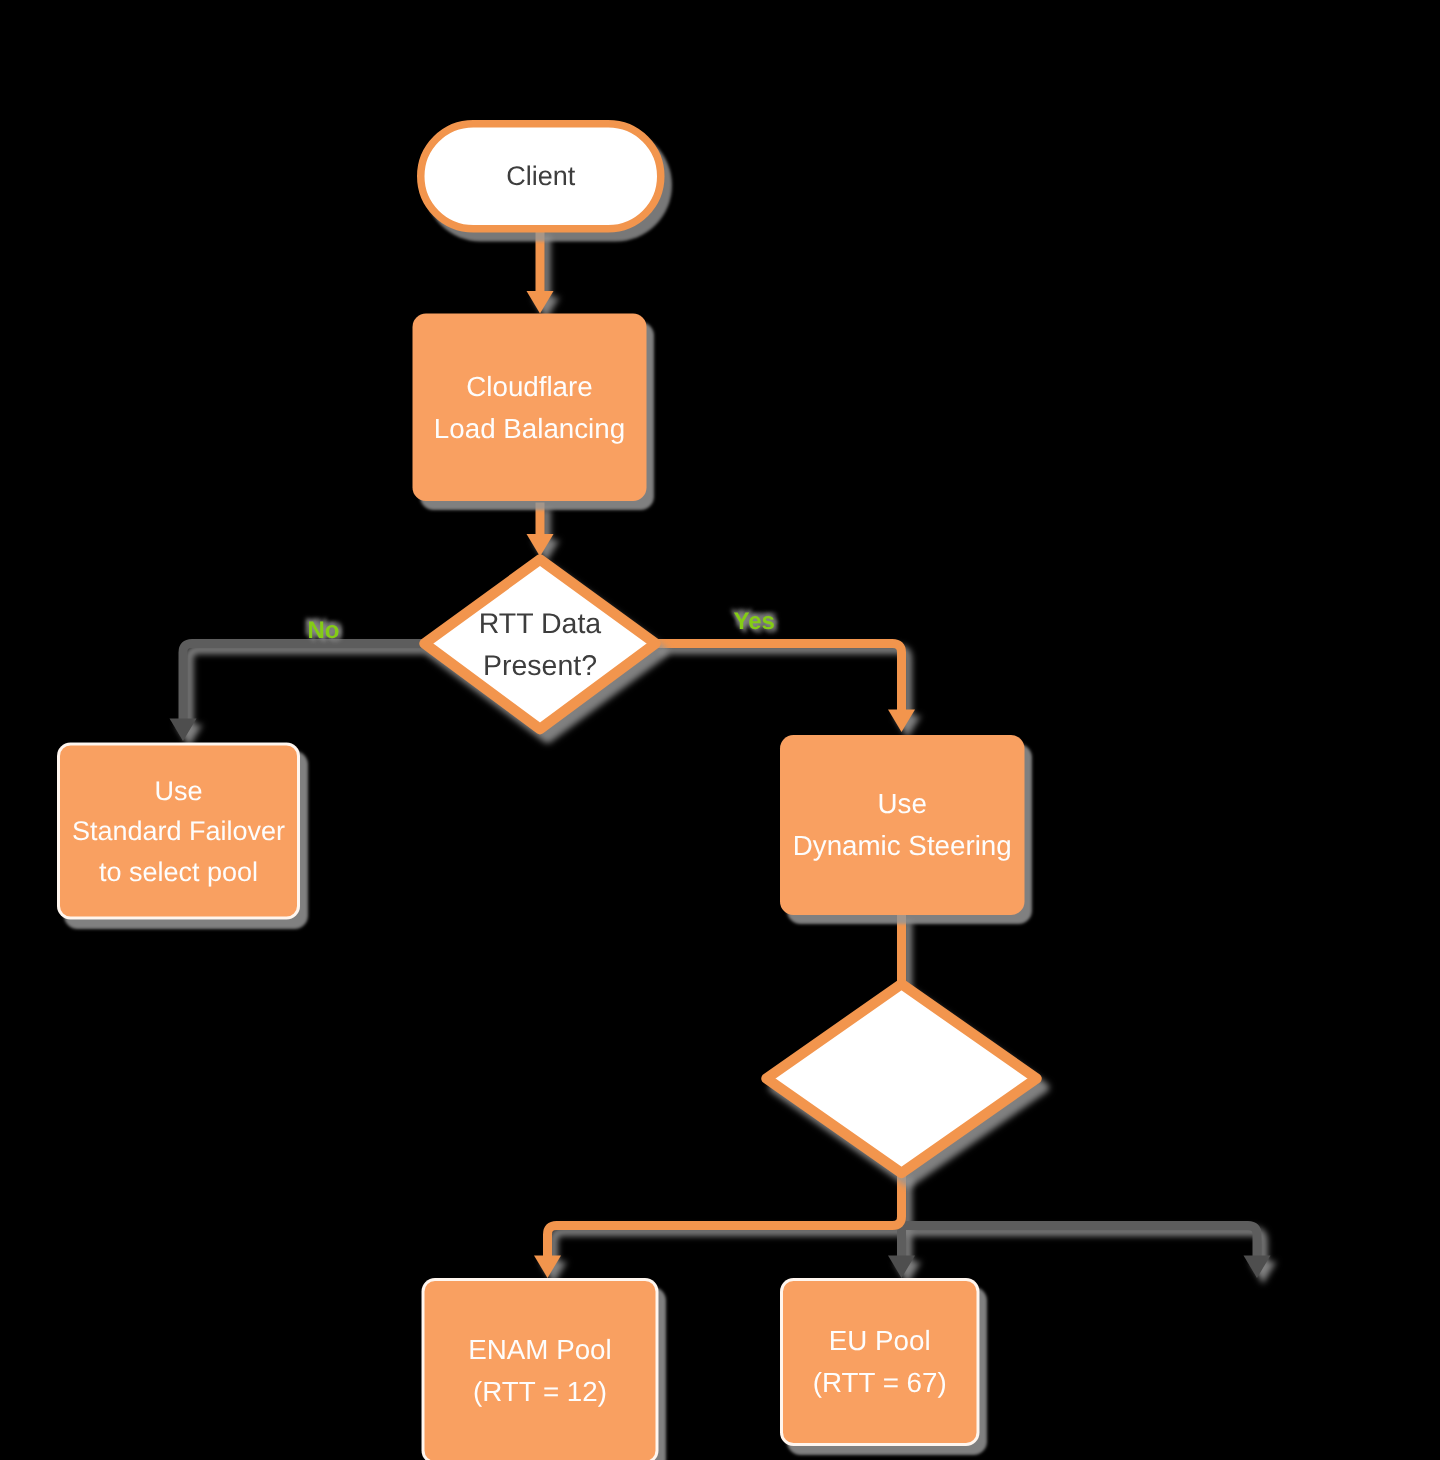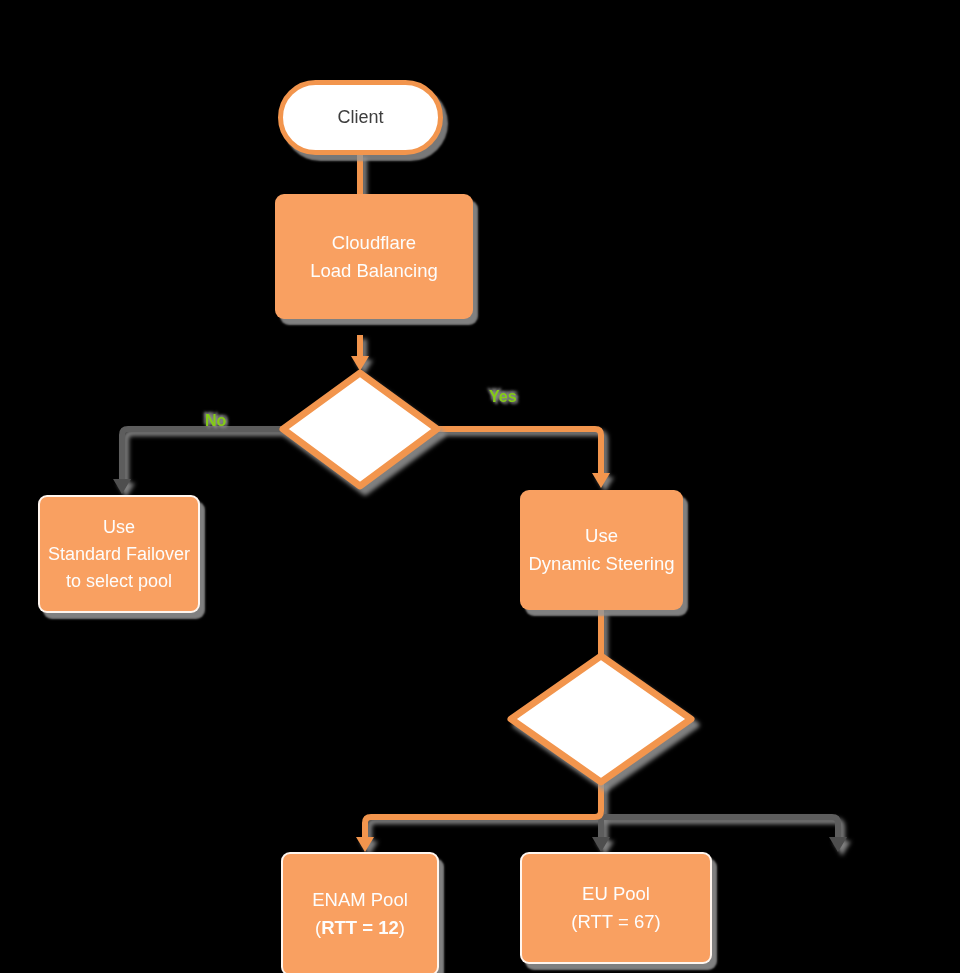--- a/index.html
+++ b/index.html
@@ -28,21 +28,21 @@
   .stadium{
     background:#FFFFFF;border:5px solid #F2954D;border-radius:40px;color:#3D3D3D;
     font-size:18px;box-shadow:5px 6px 2px rgba(150,150,150,0.8);
   }
   .lbl{white-space:pre-line;}
   .diamond-label{
     position:absolute;color:#3D3D3D;font-size:19px;line-height:1.45;text-align:center;
     white-space:pre-line;pointer-events:none;
   }
   .pool-text{line-height:1.5;}
-  .bold{font-weight:700;}
+  .bold{font-weight:400;}
   .edge-label{
     position:absolute;font-size:16px;font-weight:700;color:#84cc16;
     text-shadow:0 0 3px #8C8C8C,2px 2px 3px #8C8C8C,-2px -2px 3px #8C8C8C,2px -2px 3px #8C8C8C;
   }
 </style>
 </head>
 <body>
 
 <div id="canvas">
 
@@ -73,50 +73,52 @@
     </g>
 
     <polygon class="diamond" points="360,333 437,389 360,446 283,389"></polygon>
     <polygon class="diamond" points="601,616 691,679 601,742 511,679"></polygon>
   </svg>
 
   <div class="node stadium" style="left:278px;top:40px;width:165px;height:75px">
     <span class="lbl">Client</span>
   </div>
 
-  <div class="node rect" style="left:275px;top:154px;width:198px;height:125px">
+  <div class="node rect" style="left:275px;top:169px;width:156px;height:125px">
     <span class="lbl">Cloudflare
 Load Balancing</span>
   </div>
 
+  <div class="diamond-label" style="left:280px;top:363px;width:160px">RTT Data
+Present?</div>
 
   <div class="edge-label" style="left:205px;top:372px">No</div>
 
-  <div class="edge-label" style="left:489px;top:348px">Yes</div>
+  <div class="edge-label" style="left:489px;top:366px">Yes</div>
 
   <div class="node rect bordered" style="left:38px;top:455px;width:162px;height:118px;font-size:18px">
     <span class="lbl">Use
 Standard Failover
 to select pool</span>
   </div>
 
   <div class="node rect" style="left:520px;top:450px;width:163px;height:120px">
     <span class="lbl">Use
 Dynamic Steering</span>
   </div>
 
 
   <div class="node rect bordered" style="left:281px;top:812px;width:158px;height:124px">
     <div class="pool-text">
       <div>ENAM Pool</div>
       <div><span>(</span><span class="bold">RTT = 12</span><span>)</span></div>
     </div>
   </div>
 
-  <div class="node rect bordered" style="left:520px;top:812px;width:192px;height:112px">
+  <div class="node rect bordered" style="left:520px;top:812px;width:133px;height:112px">
     <div class="pool-text">
       <div>EU Pool</div>
       <div>(RTT = 67)</div>
     </div>
   </div>
 
 
 </div>
 
 </body></html>

